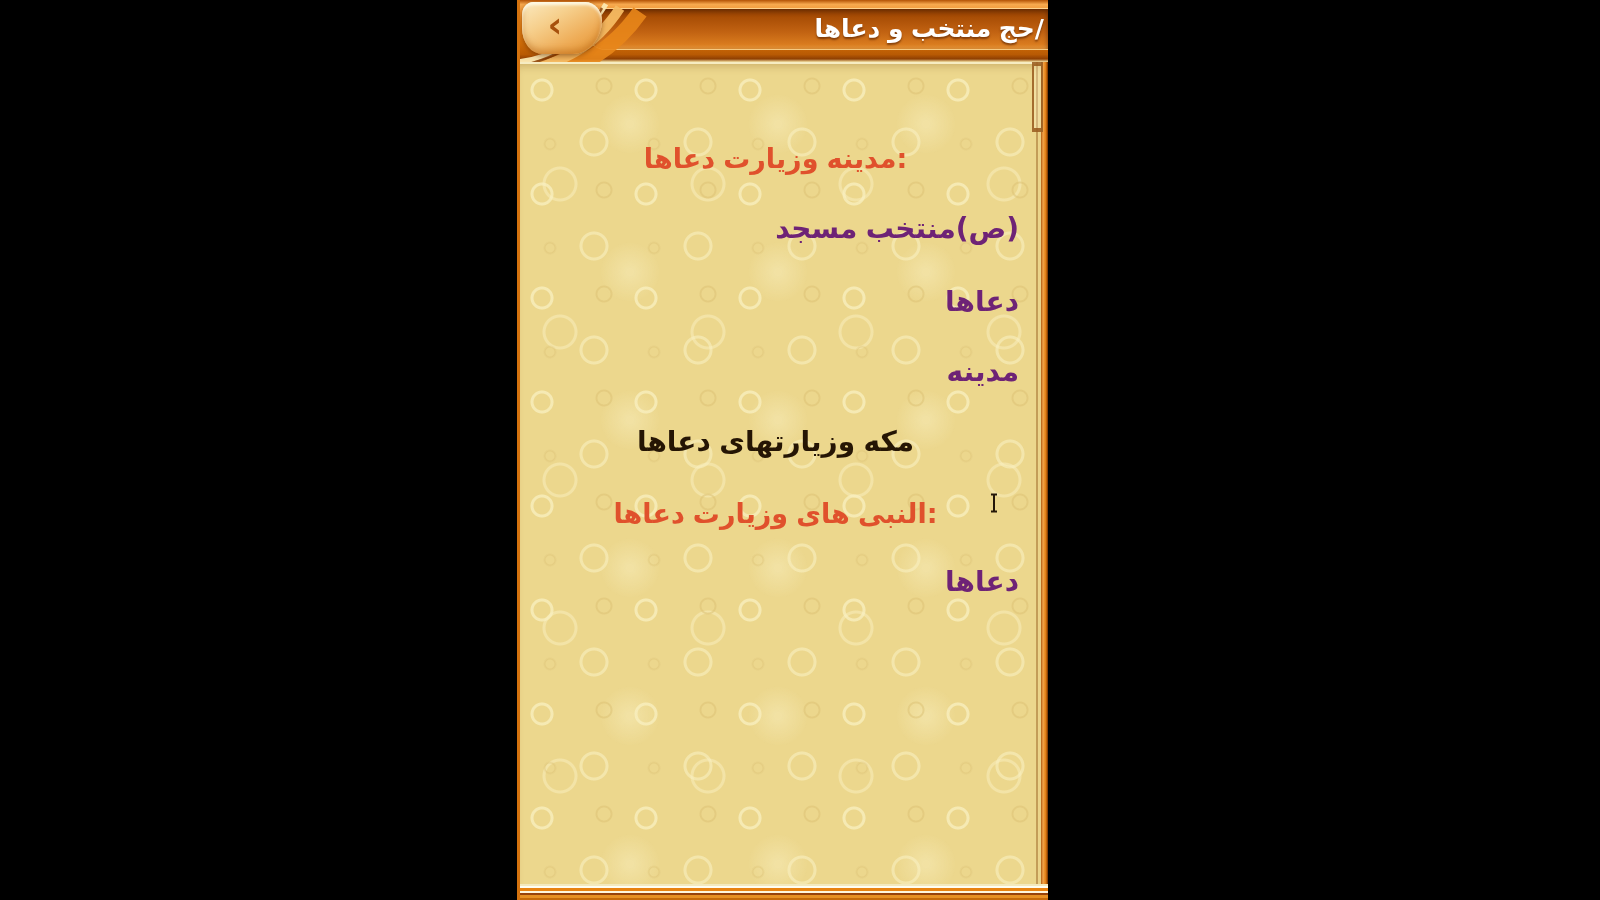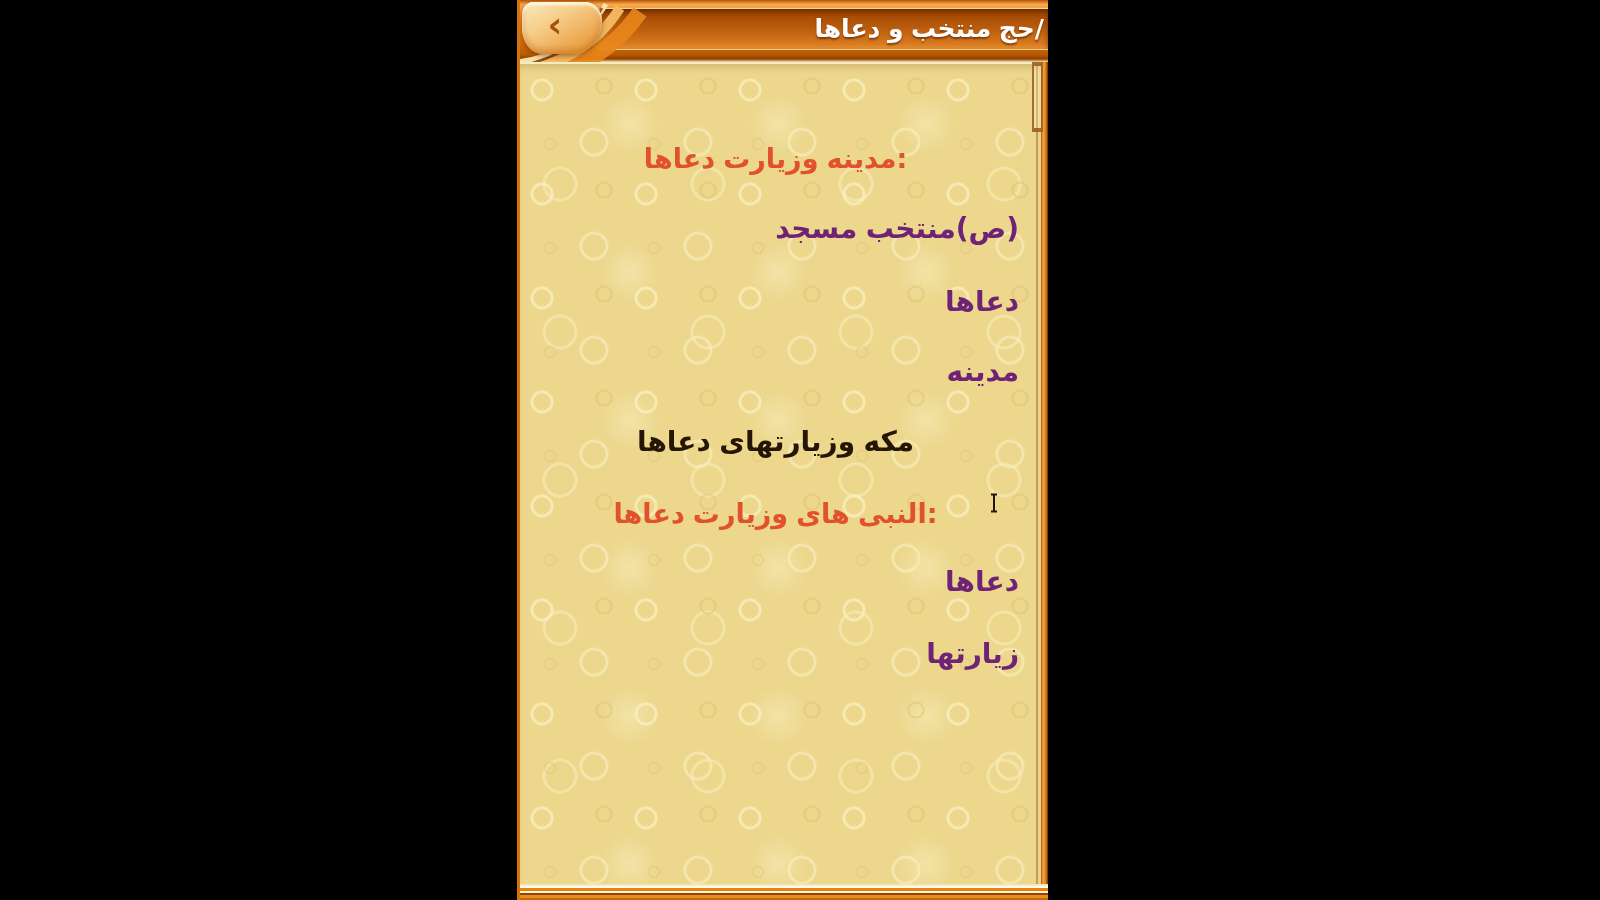--- a/index.html
+++ b/index.html
@@ -179,23 +179,20 @@
             <span class="tok">وزیارت</span>
             <span class="wgap"></span>
             <span class="tok">های</span>
             <span class="wgap"></span>
             <span class="tok">النبی</span>
             <span class="tok">:</span>
           </div>
           <div class="menu-row rtl-line align-right role-item" style="color: rgb(110, 35, 118);">
             <span class="tok">دعاها</span>
           </div>
-          <div class="menu-row rtl-line align-right role-item" style="color: rgb(110, 35, 118);">
-            <span class="tok">زیارتها</span>
-          </div>
         </div>
     </div>
 
     <div class="scroll-track"></div>
     <div class="scroll-thumb"></div>
 
     <div class="right-frame"></div>
     <div class="bottom-frame"></div>
 
     <div class="text-cursor">

